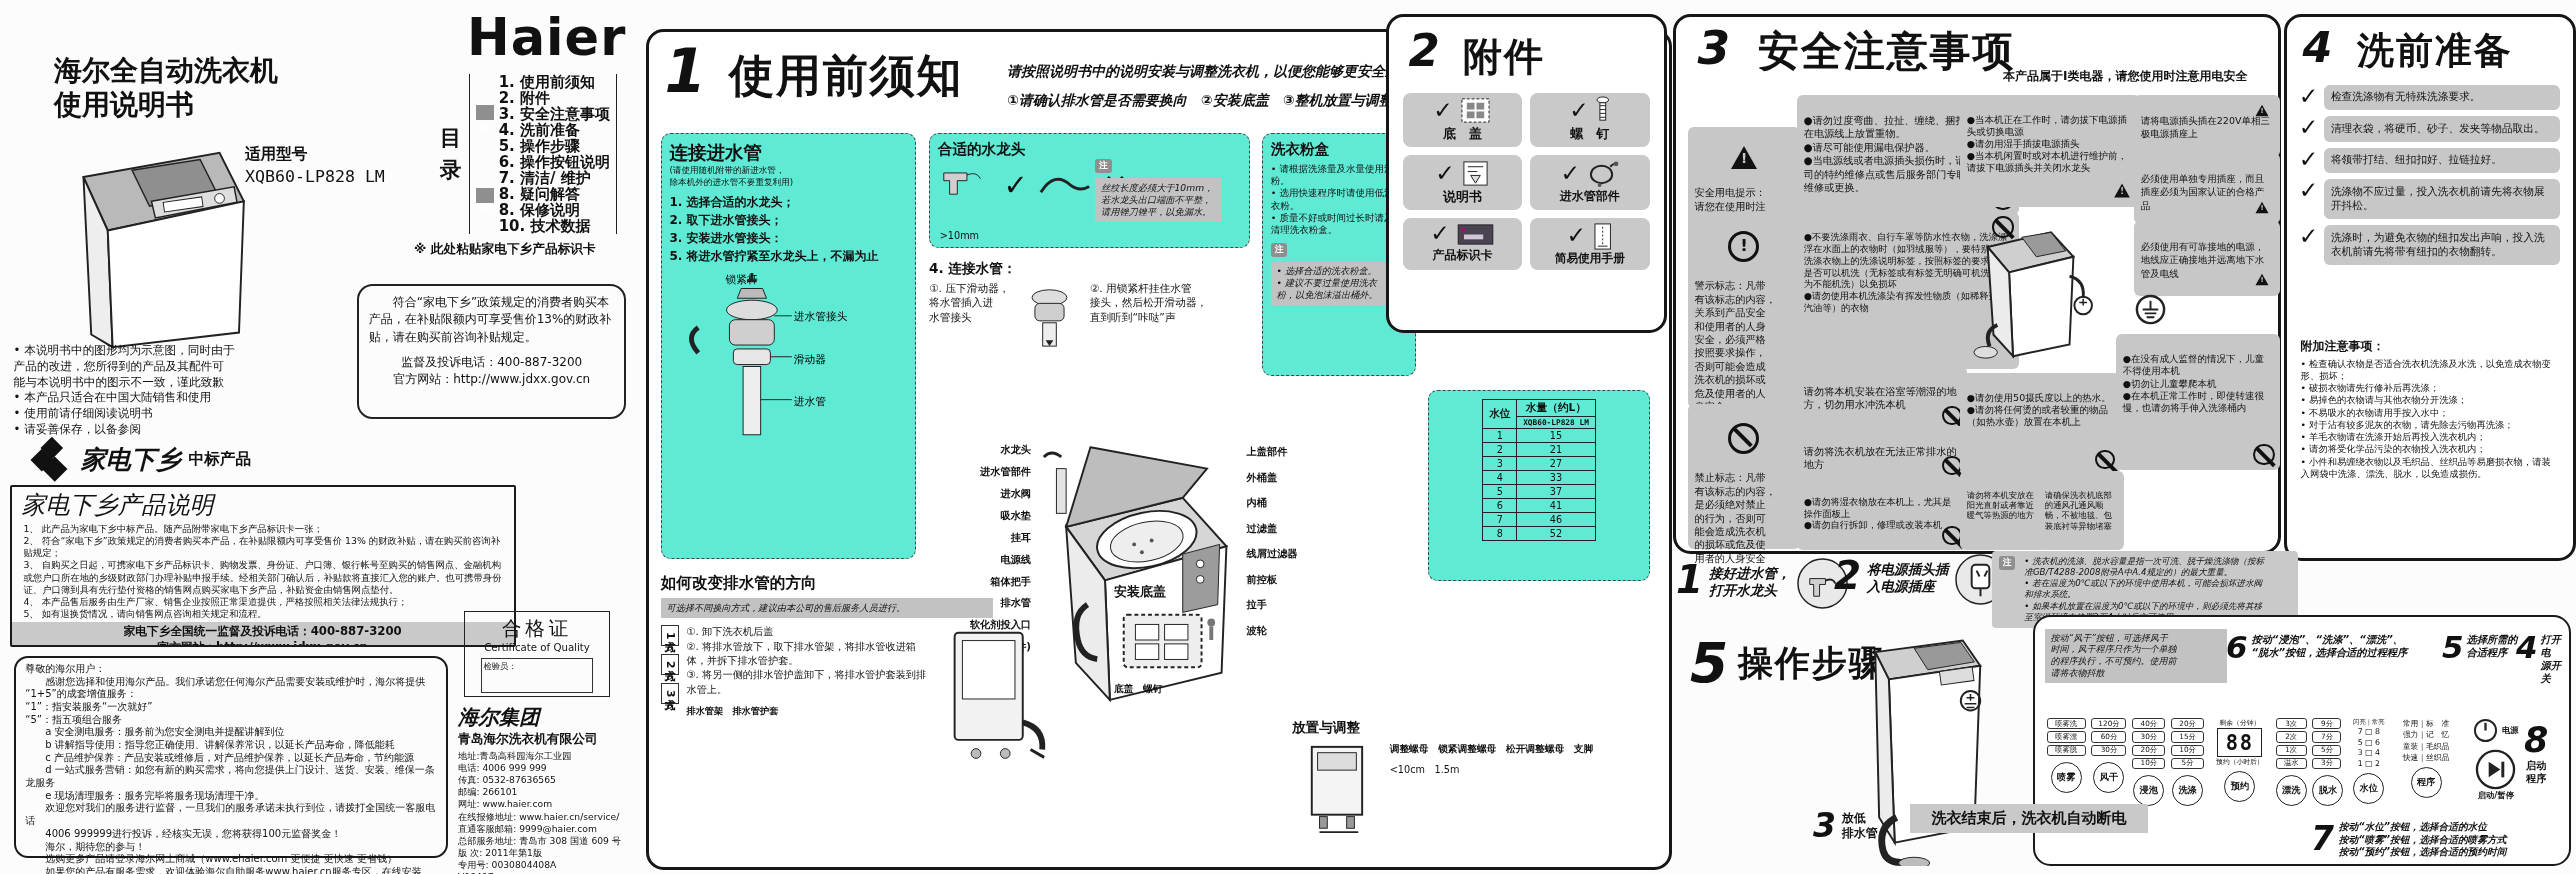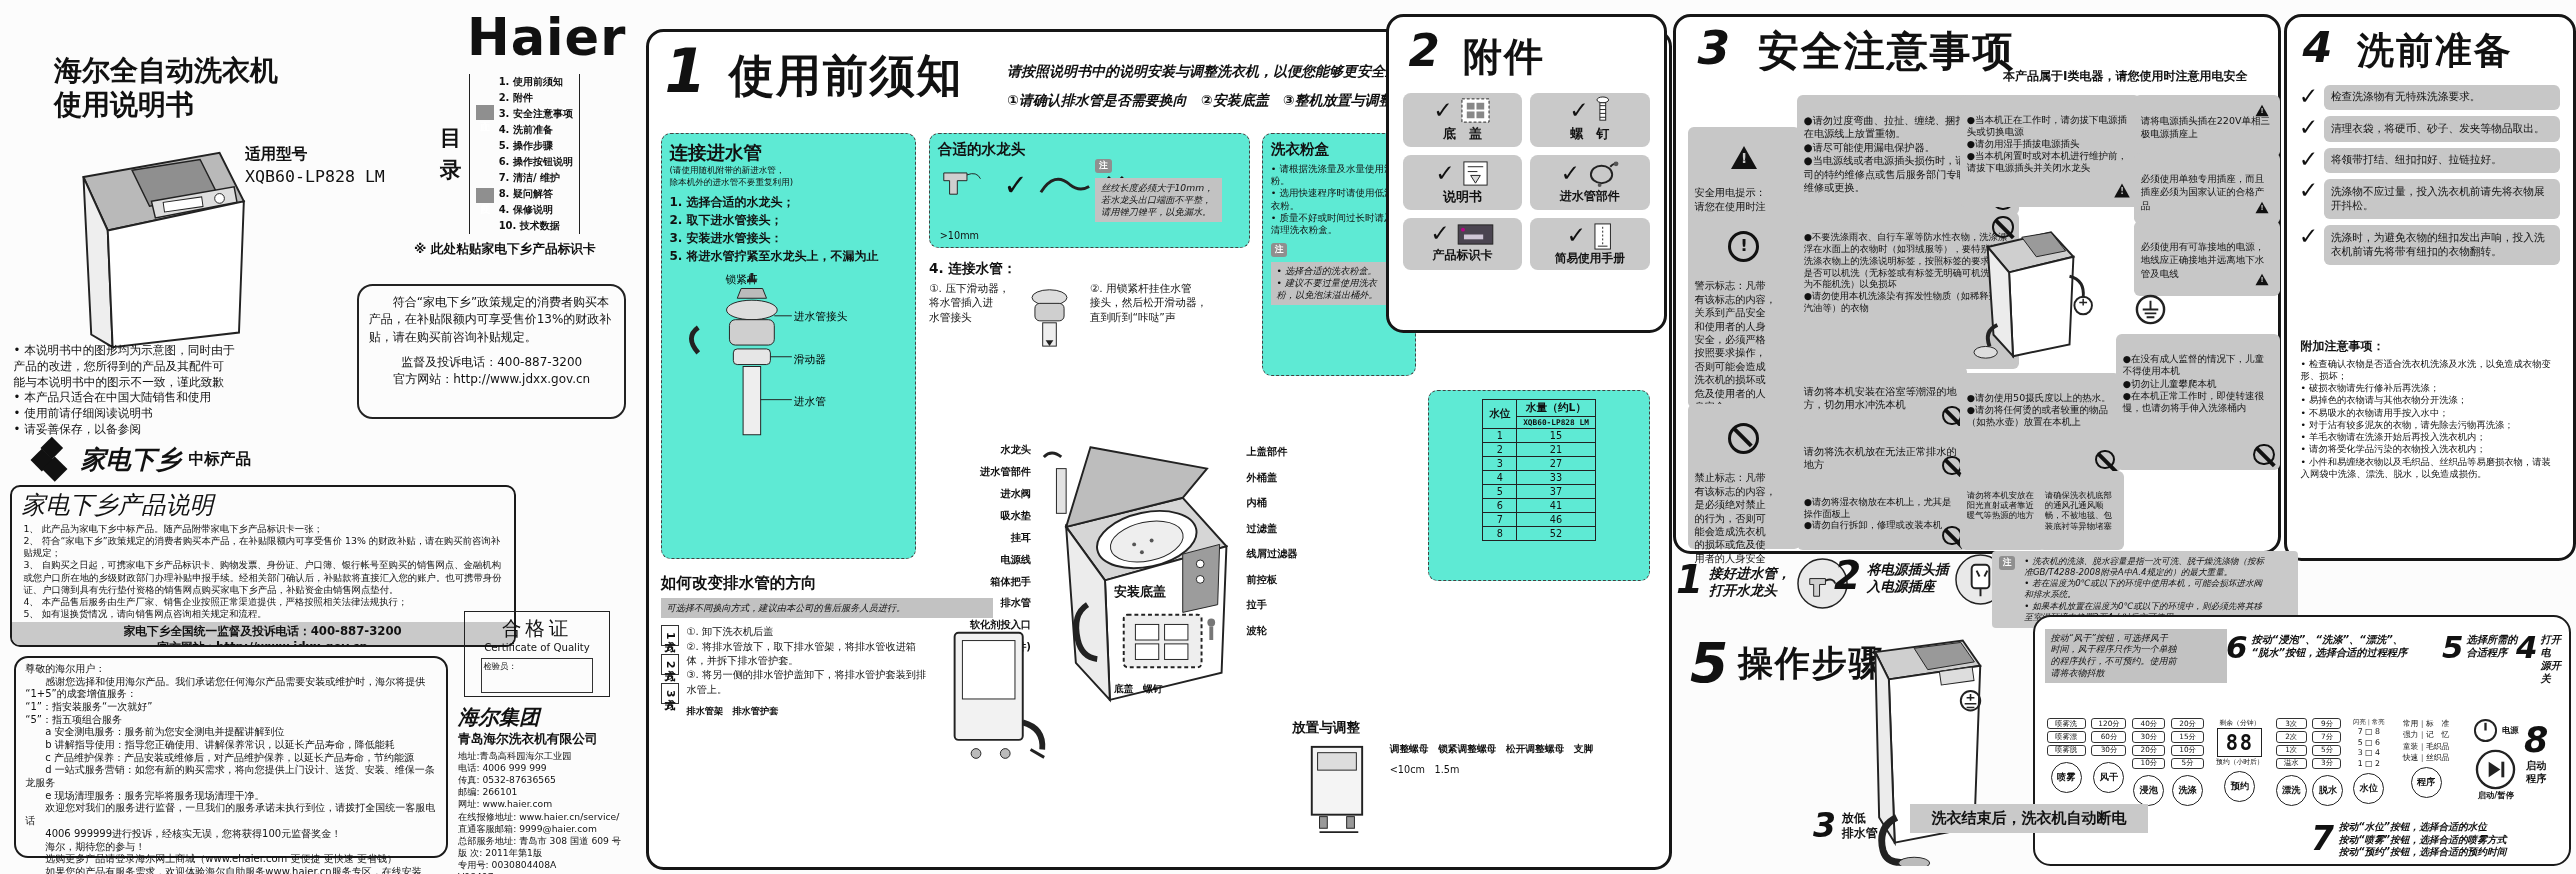--- a/index.html
+++ b/index.html
@@ -58,30 +58,30 @@
   <div class="abs" style="left:245px;top:167px;font-size:16.6px;font-family:'DejaVu Sans Mono','Liberation Mono',monospace;">XQB60-LP828  LM</div>
 
   <div class="abs" style="left:440px;top:74px;display:flex;align-items:center;gap:7.8px;">
     <div class="pre" style="font-size:21.4px;font-weight:bold;line-height:1.5;">目
 录</div>
     <div style="display:flex;border-left:1.9px solid #222;border-right:1.9px solid #222;padding:0 5.8px;gap:4.9px;">
       <div style="display:flex;flex-direction:column;justify-content:space-around;gap:5.8px;">
         <div style="background:#8f8f8f;color:#fff;writing-mode:vertical-rl;font-size:10.7px;padding:7.8px 1.9px;">正面</div>
         <div style="background:#8f8f8f;color:#fff;writing-mode:vertical-rl;font-size:10.7px;padding:7.8px 1.9px;">反面</div>
       </div>
-      <div style="font-size:10px;font-weight:bold;line-height:16px;">
+      <div style="font-size:15px;font-weight:bold;line-height:16px;">
         <div>1. 使用前须知</div>
         <div>2. 附件</div>
         <div>3. 安全注意事项</div>
         <div>4. 洗前准备</div>
         <div>5. 操作步骤</div>
         <div>6. 操作按钮说明</div>
         <div>7. 清洁/ 维护</div>
         <div>8. 疑问解答</div>
-        <div>4. 保修说明</div>
+        <div>8. 保修说明</div>
         <div>10. 技术数据</div>
       </div>
     </div>
   </div>
 
   <div class="abs" style="left:414px;top:241px;font-size:12.7px;font-weight:bold;">
     <span>※</span>
     <span>此处粘贴家电下乡产品标识卡</span>
   </div>
 
@@ -101,21 +101,21 @@
   <div class="abs" style="left:34px;top:440px;display:flex;align-items:center;gap:7.8px;">
     <div style="position:relative;width:39px;height:39px;">
       <div style="position:absolute;left:9.7px;top:0;width:15.6px;height:15.6px;background:#111;transform:rotate(45deg);"></div>
       <div style="position:absolute;left:0px;top:11.7px;width:15.6px;height:15.6px;background:#111;transform:rotate(45deg);"></div>
       <div style="position:absolute;left:11.7px;top:19.5px;width:17.5px;height:17.5px;background:#111;transform:rotate(45deg);"></div>
     </div>
     <span style="font-size:25px;font-weight:900;font-style:italic;">家电下乡</span>
     <span style="font-size:15.6px;font-weight:900;">中标产品</span>
   </div>
 
-  <div class="abs" style="left:9.7px;top:485px;width:502px;height:158px;border:2.9px solid #1a1a1a;border-radius:10px;overflow:hidden;">
+  <div class="abs" style="left:9.7px;top:485px;width:502px;height:158px;border:2.9px solid #1a1a1a;border-radius:2px;overflow:hidden;">
     <div style="font-size:24px;font-style:italic;font-family:'DejaVu Serif','Liberation Serif',serif;padding:1.9px 9.7px 0;">家电下乡产品说明</div>
     <div class="pre" style="font-size:9.4px;line-height:1.3;padding:1.9px 11.7px;">1、 此产品为家电下乡中标产品。随产品附带家电下乡产品标识卡一张；
 2、 符合“家电下乡”政策规定的消费者购买本产品，在补贴限额内可享受售价 13% 的财政补贴，请在购买前咨询补贴规定；
 3、 自购买之日起，可携家电下乡产品标识卡、购物发票、身份证、户口簿、银行帐号至购买的销售网点、金融机构或您户口所在地的乡级财政部门办理补贴申报手续。经相关部门确认后，补贴款将直接汇入您的账户。也可携带身份证、户口簿到具有先行垫付资格的销售网点购买家电下乡产品，补贴资金由销售网点垫付。
 4、 本产品售后服务由生产厂家、销售企业按照正常渠道提供，严格按照相关法律法规执行；
 5、 如有退换货情况，请向销售网点咨询相关规定和流程。</div>
     <div class="pre" style="background:#c9c9c9;font-size:11.7px;font-weight:bold;text-align:center;padding:1.9px 0;line-height:1.35;">家电下乡全国统一监督及投诉电话：400-887-3200
 官方网站：http://www.jdxx.gov.cn</div>
   </div>
 

